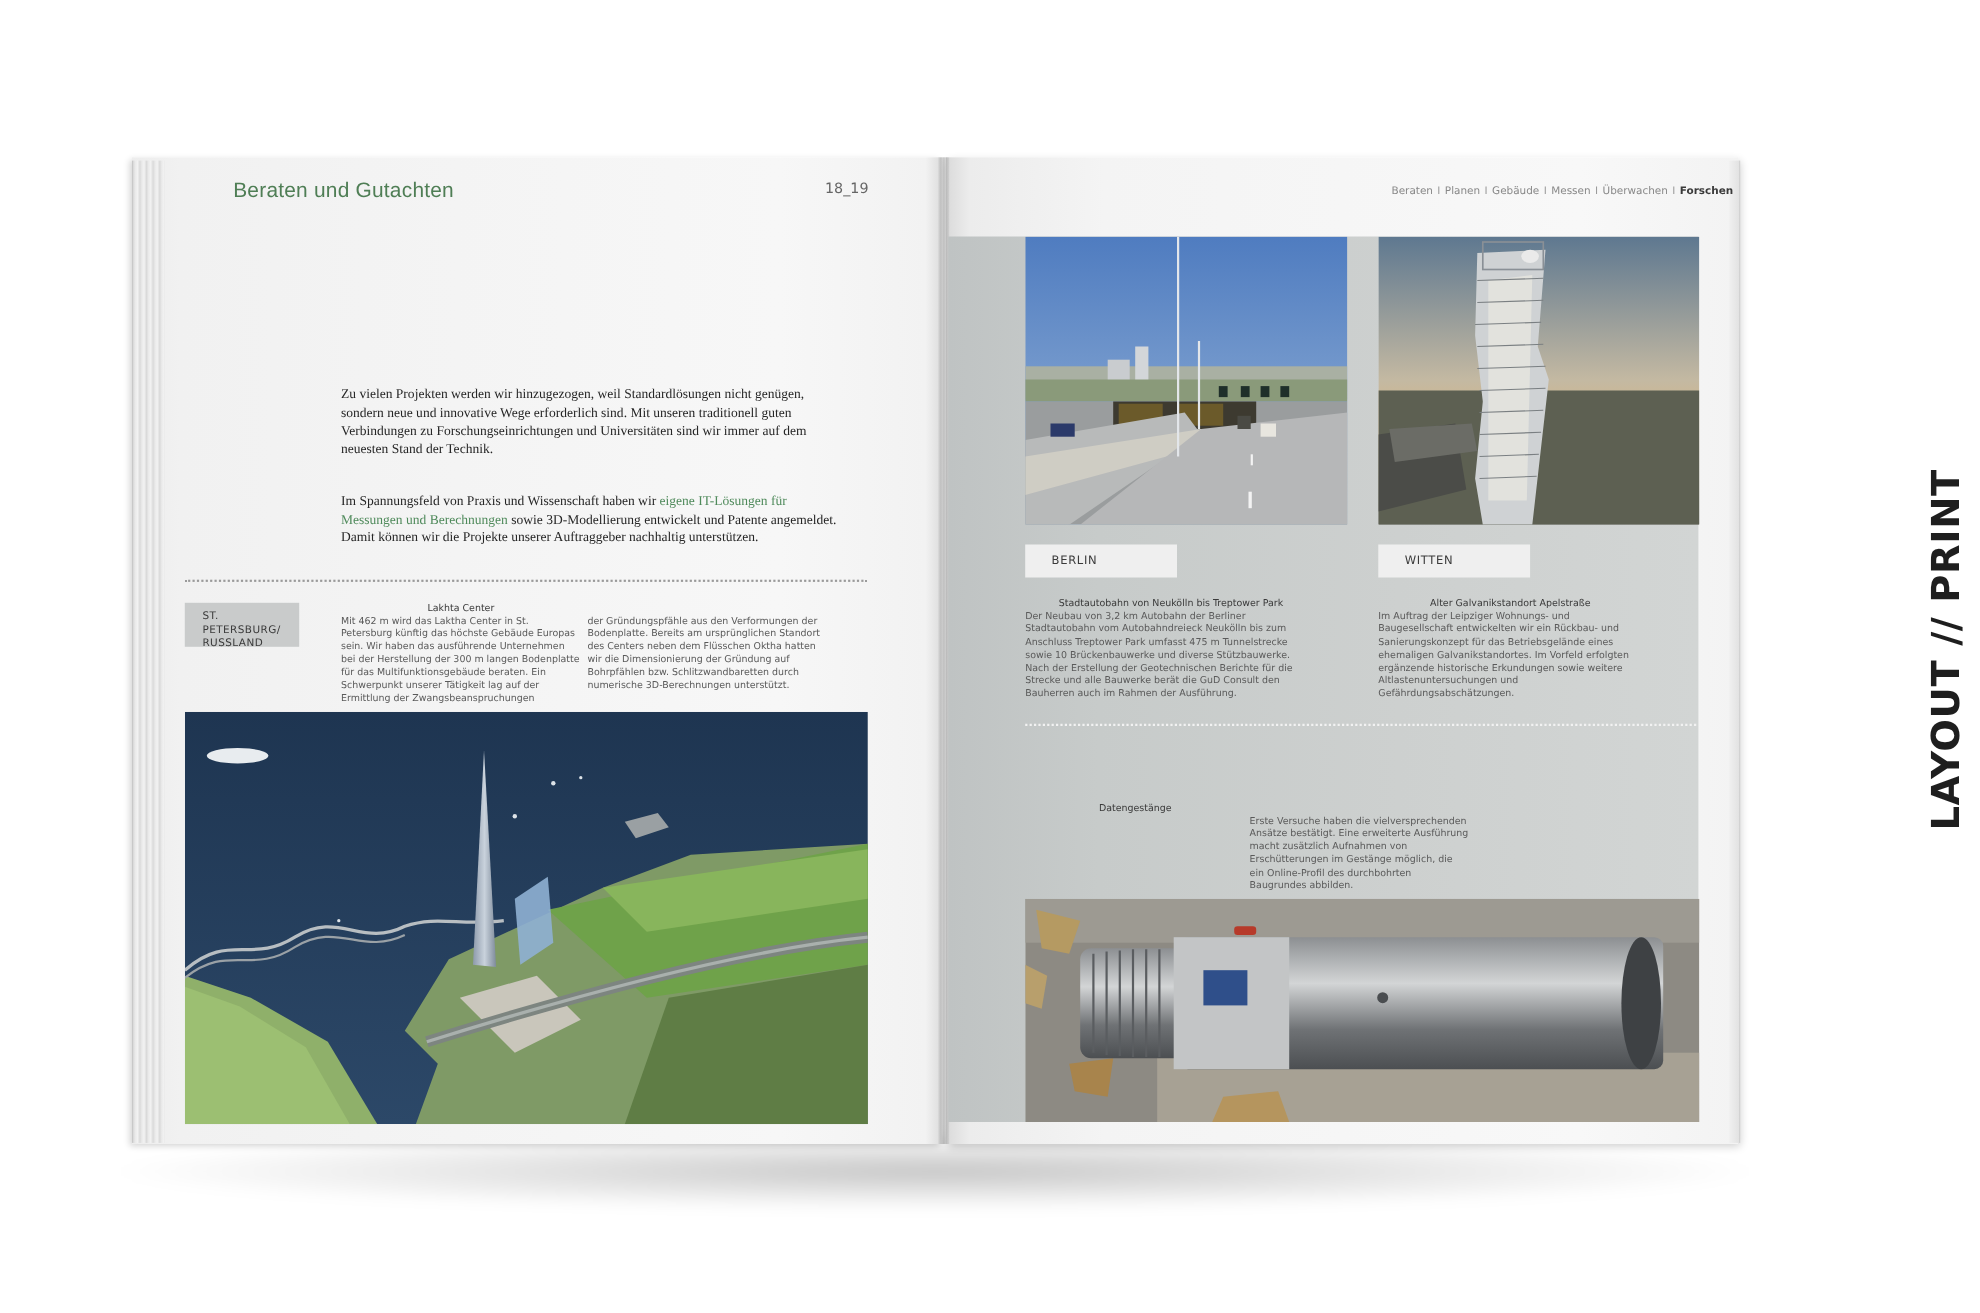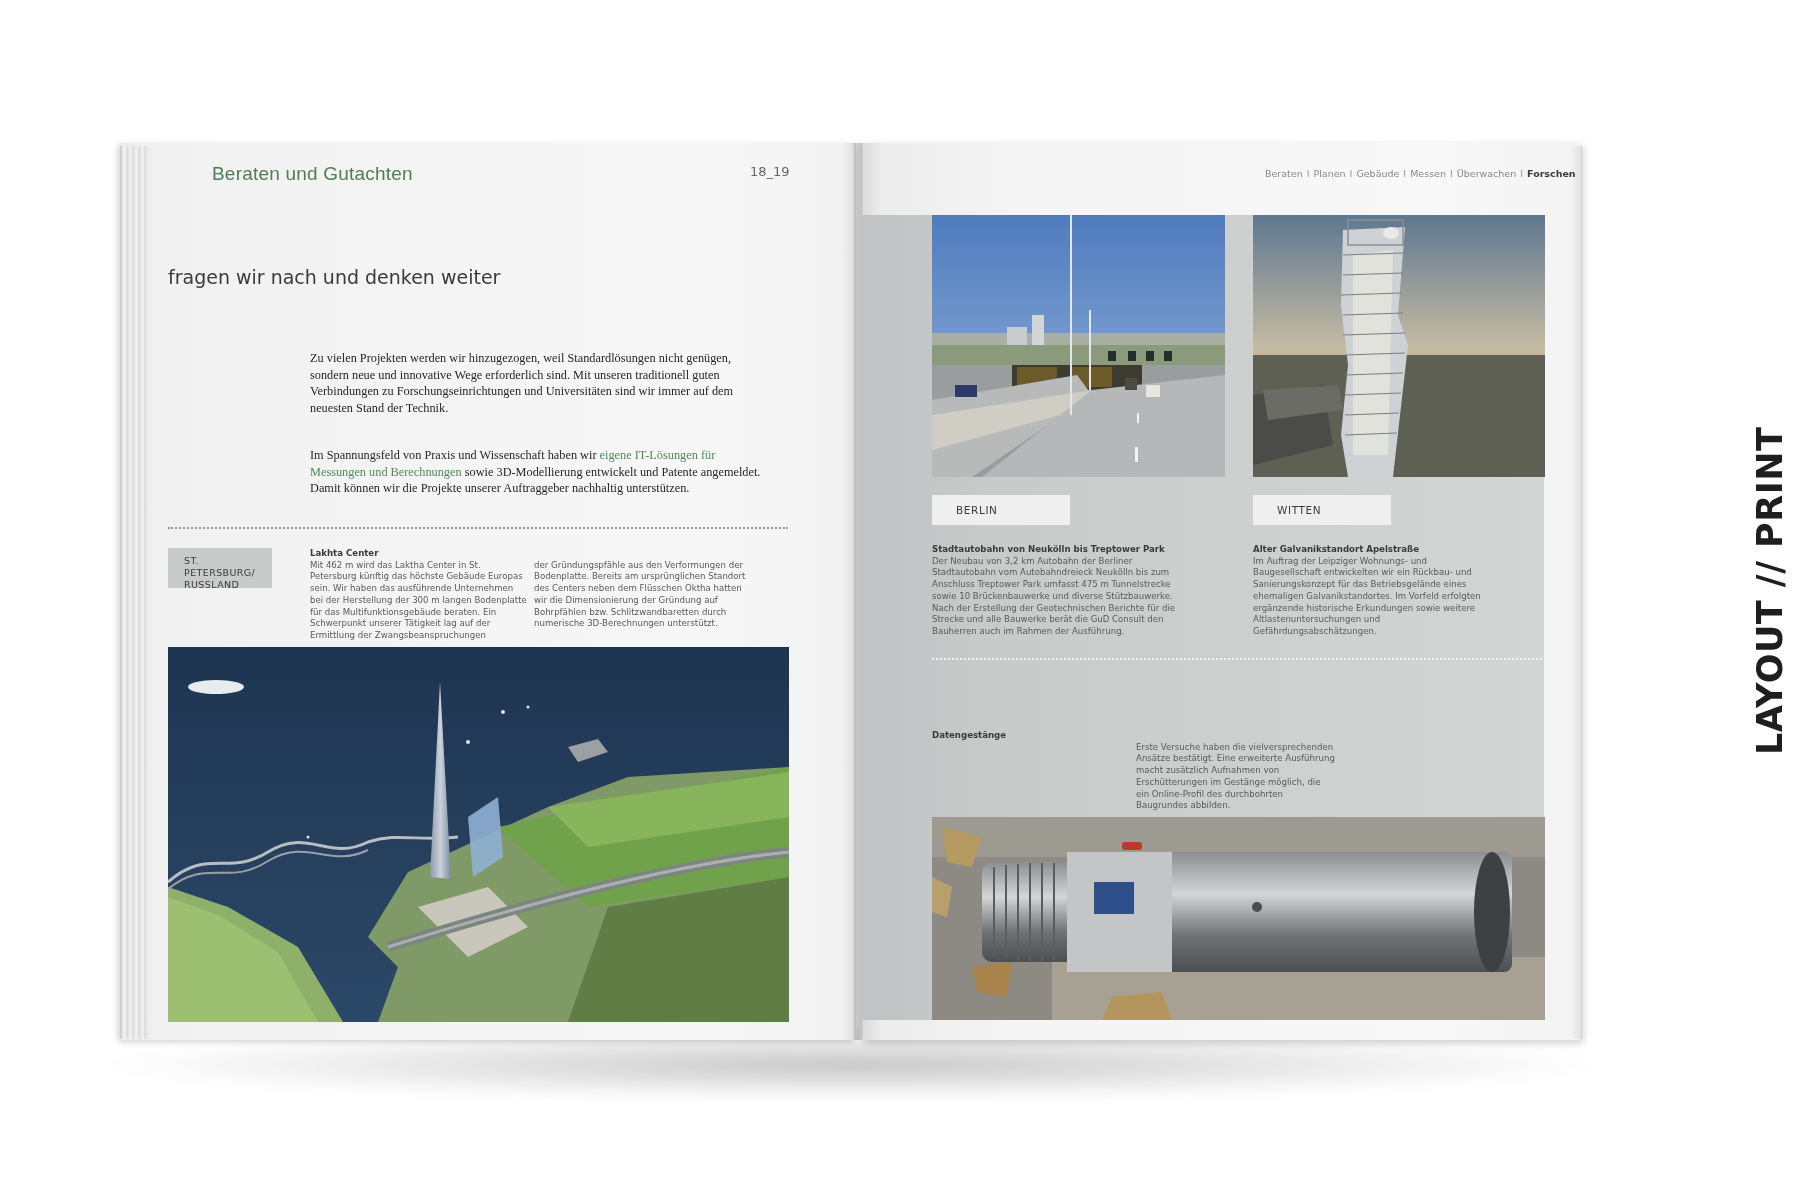--- a/index.html
+++ b/index.html
@@ -68,21 +68,21 @@
     }
     .badge-stp {
       left: 168px; top: 548px; width: 104px; height: 40px;
       font-size: 9.5px; line-height: 12px; padding: 7px 0 0 16px;
     }
     .small-col {
       position: absolute;
       font-family: "DejaVu Sans", sans-serif;
       font-size: 8.6px; line-height: 11.7px; color: #5a5a5a;
     }
-    .small-col .col-title { font-weight: bold; color: #3a3a3a; display: block; }
+    .small-col .col-title { font-weight: normal; color: #3a3a3a; display: block; text-align: center; }
 
     .photo { position: absolute; overflow: hidden; }
     .photo svg { display: block; width: 100%; height: 100%; }
 
     
     .page-right {
       position: absolute;
       left: 860px; top: 143px;
       width: 720px; height: 897px;
       background: linear-gradient(90deg, #dadada 0%, #ececec 3%, #f4f4f4 20%, #f8f8f8 80%, #f3f3f3 100%);
@@ -134,21 +134,20 @@
 
 <div class="booklet-shadow"></div>
 
 <div class="page-left"></div>
 <div class="page-stack"></div>
 
 <div class="section-title">Beraten und Gutachten</div>
 <div class="page-number">18_19</div>
 
 <div class="headline">
-  <div>fragen wir nach und denken weiter</div>
 </div>
 
 <div class="intro">
   <p>Zu vielen Projekten werden wir hinzugezogen, weil Standardlösungen nicht genügen, sondern neue und innovative Wege erforderlich sind. Mit unseren traditionell guten Verbindungen zu Forschungseinrichtungen und Universitäten sind wir immer auf dem neuesten Stand der Technik.</p>
   <p><span>Im Spannungsfeld von Praxis und Wissenschaft haben wir </span><span class="highlight">eigene IT-Lösungen für Messungen und Berechnungen</span><span> sowie 3D-Modellierung entwickelt und Patente angemeldet. Damit können wir die Projekte unserer Auftraggeber nachhaltig unterstützen.</span></p>
 </div>
 
 <div class="dotted-divider"></div>
 
 <div class="location-badge badge-stp">

